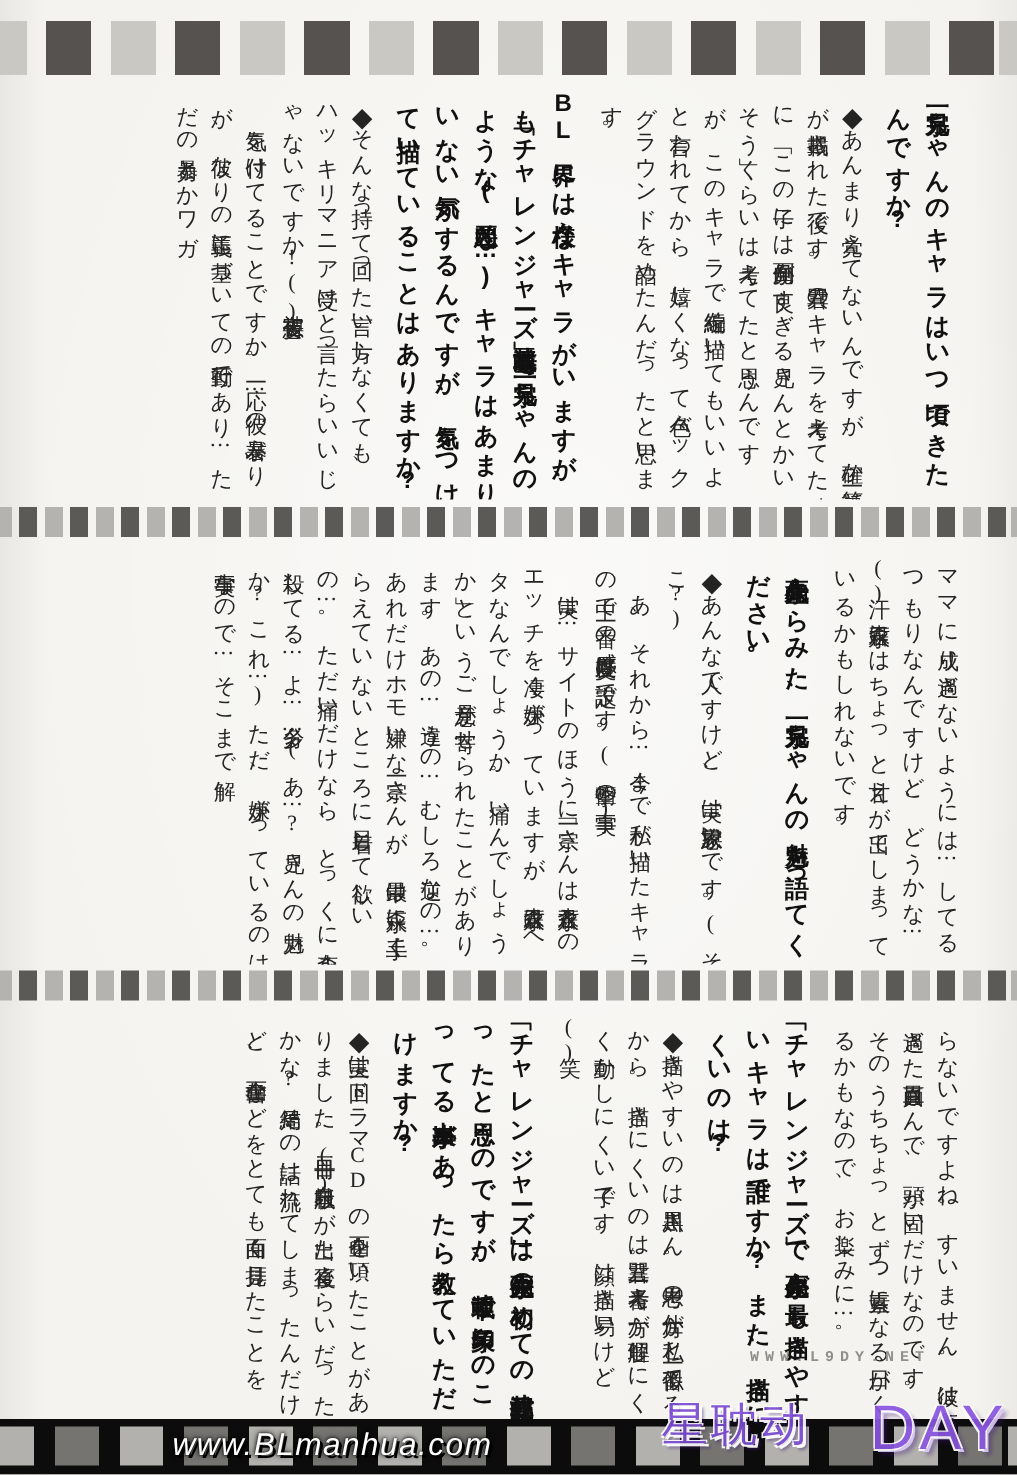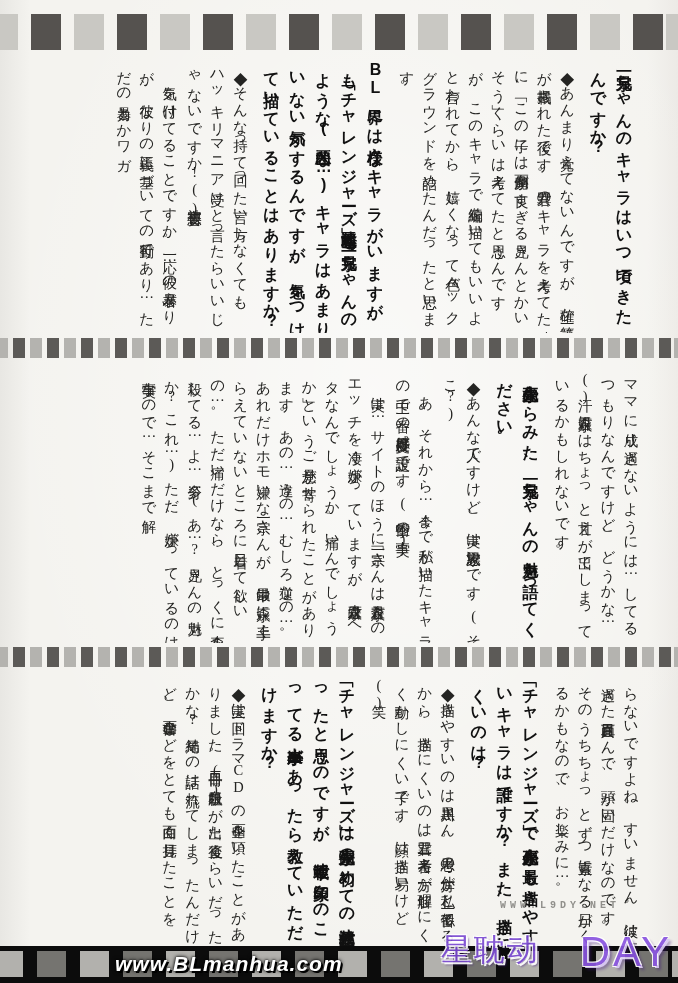--- a/index.html
+++ b/index.html
@@ -58,21 +58,21 @@
         #757470 43px 72px, rgba(0,0,0,0) 72px 86px),
       #0c0c0c;
     background-position:-6px 5px, 0 0;
     background-size:auto 26px, auto auto;
     background-repeat:repeat-x, repeat;
     z-index:4;
   }
   .bottom-bar-text{
     position:absolute;left:115px;top:50%;transform:translateY(-54%);
     font-family:"Liberation Sans", sans-serif;
-    font-style:italic;font-weight:700;font-size:21px;color:#fff;
+    font-style:italic;font-weight:400;font-size:21px;color:#fff;
     letter-spacing:1px;
     text-shadow:0 0 4px #000, 0 0 2px #000, 2px 2px 0 #000;
     white-space:nowrap;
   }
   .logo{
     position:absolute;right:6px;bottom:12px;z-index:6;
     font-family:"Liberation Sans", sans-serif;font-weight:400;
     display:flex;align-items:flex-end;opacity:.92;
     white-space:nowrap;
     gap:40px;

